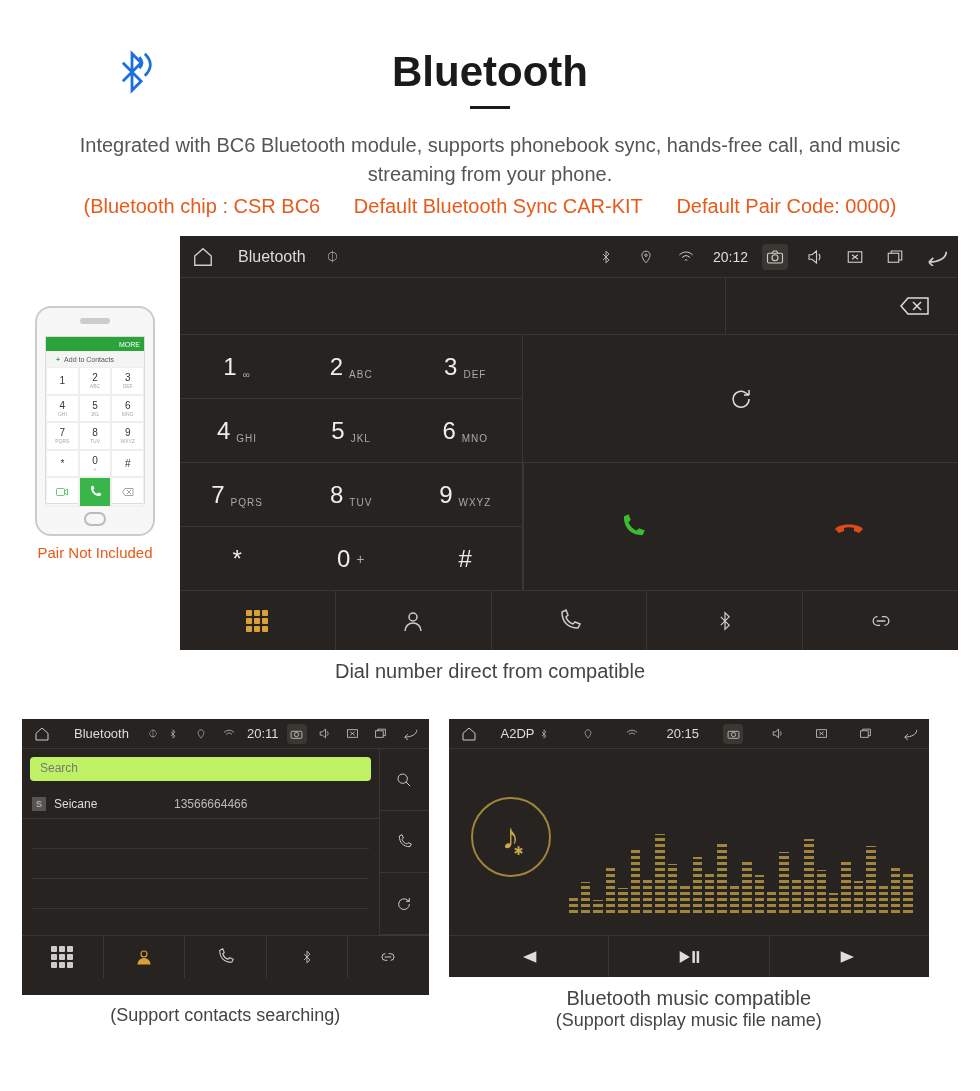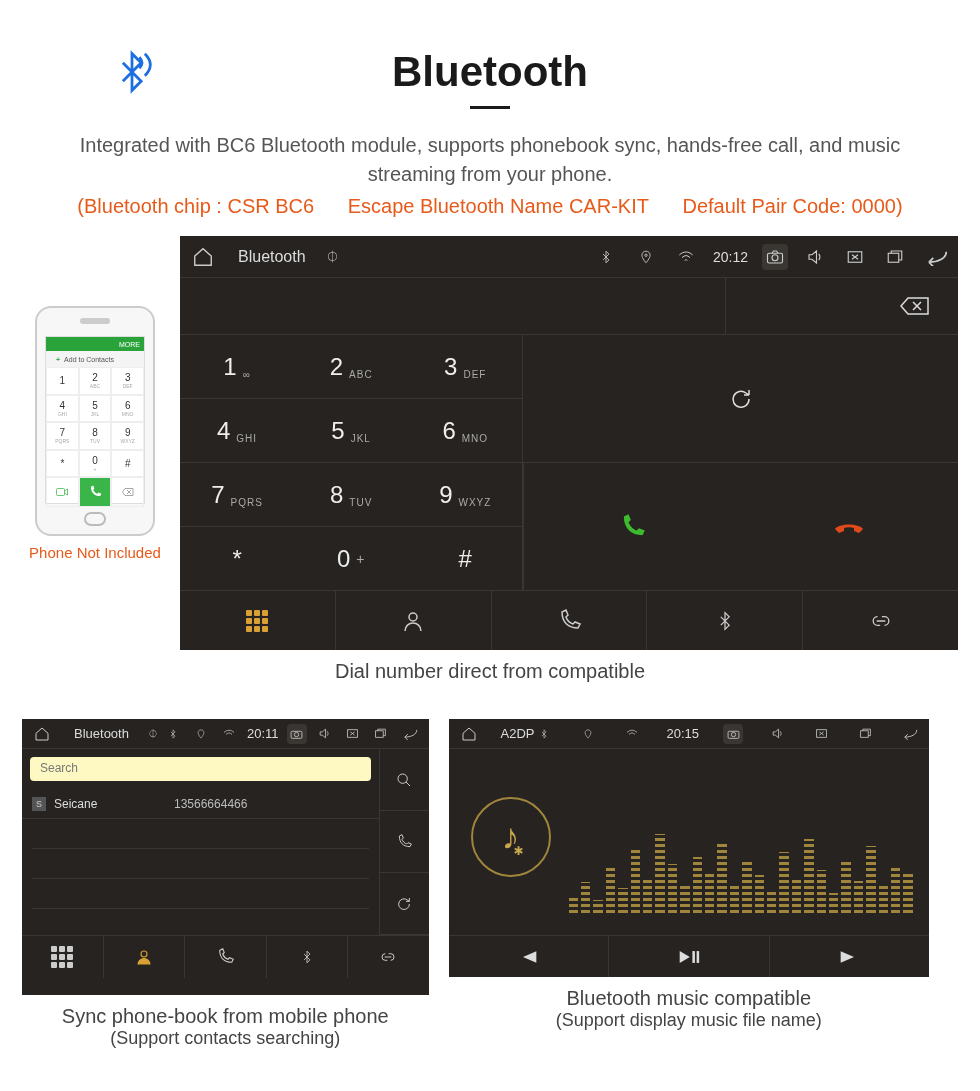--- a/index.html
+++ b/index.html
@@ -60,21 +60,21 @@
 .caption { text-align:center; font-size:20px; color:#444; margin-top:10px; }
 .caption .sub { display:block; font-size:18px; }
 .row2 { display:flex; gap:20px; padding:0 22px; margin-top:36px; }
 .panel { flex:1; background:#262320; color:#ddd; }
 .panel .statusbar { height:30px; }
 .panel .sb-ico { font-size:12px; width:20px; height:20px; }
 .panel .sb-time { font-size:13px; }
 .panel .statusbar .sb-title { font-size:13px; }
 .contacts-body { display:flex; height:186px; }
 .contacts-list { flex:1; }
-.search-box { margin:8px; height:24px; background:#fef9c3; border-radius:4px; color:#777; font-size:12px; padding:4px 10px; }
+.search-box { margin:8px; height:24px; background:#bef264; border-radius:4px; color:#777; font-size:12px; padding:4px 10px; }
 .contact-row { display:flex; align-items:center; height:30px; padding:0 10px; border-bottom:1px solid #3a3733; font-size:12px; }
 .contact-row .badge { width:14px; height:14px; background:#555; color:#ccc; font-size:9px; display:flex; align-items:center; justify-content:center; margin-right:8px; }
 .contact-row .cname { flex:0 0 120px; }
 .contact-row .cnum { color:#bbb; }
 .blank-row { height:30px; border-bottom:1px solid #3a3733; margin:0 10px; }
 .contacts-side { width:50px; display:flex; flex-direction:column; border-left:1px solid #3a3733; }
 .contacts-side div { flex:1; display:flex; align-items:center; justify-content:center; color:#ccc; border-bottom:1px solid #3a3733; }
 .bar.small .tab { font-size:16px; height:42px; }
 .music-body { height:186px; position:relative; padding:12px 16px; overflow:hidden; }
 .song-title { text-align:center; font-size:13px; color:#ddd; }
@@ -89,21 +89,21 @@
 svg { stroke:currentColor; fill:none; stroke-width:1.5; }
 </style>
 </head>
 <body>
 
 <h1 class="page-title">Bluetooth</h1>
 <div class="title-underline"></div>
 <p class="intro">Integrated with BC6 Bluetooth module, supports phonebook sync, hands-free call, and music streaming from your phone.</p>
 <p class="spec-line">
   <span>(Bluetooth chip : CSR BC6</span>
-  <span>Escape Bluetooth Name CAR-KIT</span>
+  <span>Default Bluetooth Sync CAR-KIT</span>
   <span>Default Pair Code: 0000)</span>
 </p>
 
 <div class="main">
   <div class="phone-col">
     <div class="bt-sig">
       <svg width="44" height="44" viewBox="0 0 24 24">
           <path d="M7 7l10 10-5 5V2l5 5L7 17" stroke="#1b6fe0"></path>
           <path d="M16 4c2 2 2 4 0 6M19 2c4 4 4 8 0 12" stroke="#1b6fe0"></path>
         </svg>
@@ -180,21 +180,21 @@
           <div>
               <svg width="12" height="10" viewBox="0 0 24 16">
                 <path d="M6 1h16v14H6l-5-7z" stroke="#888"></path>
                 <path d="M10 4l8 8M18 4l-8 8" stroke="#888"></path>
               </svg>
             </div>
         </div>
       </div>
       <div class="phone-home"></div>
     </div>
-    <div class="phone-note">Phone Not Included</div>
+    <div class="phone-note">Pair Not Included</div>
   </div>
 
   <div class="headunit">
     <div class="statusbar">
       <div class="left">
         <span class="sb-ico">
             <svg width="22" height="22" viewBox="0 0 24 24">
               <path d="M3 11l9-8 9 8v10H3z"></path>
             </svg>
           </span>
@@ -493,21 +493,20 @@
             </svg>
           </div>
         <div class="tab">
             <svg width="20" height="14" viewBox="0 0 30 18">
               <path d="M11 4a5 5 0 1 0 0 10h3M19 14a5 5 0 1 0 0-10h-3M10 9h10"></path>
             </svg>
           </div>
       </div>
     </div>
     <p class="caption">
-      <span>Sync phone-book from mobile phone</span>
       <span class="sub">(Support contacts searching)</span>
     </p>
   </div>
 
   <div>
     <div class="panel">
       <div class="statusbar">
         <div class="left">
           <span class="sb-ico">
               <svg width="16" height="16" viewBox="0 0 24 24">

